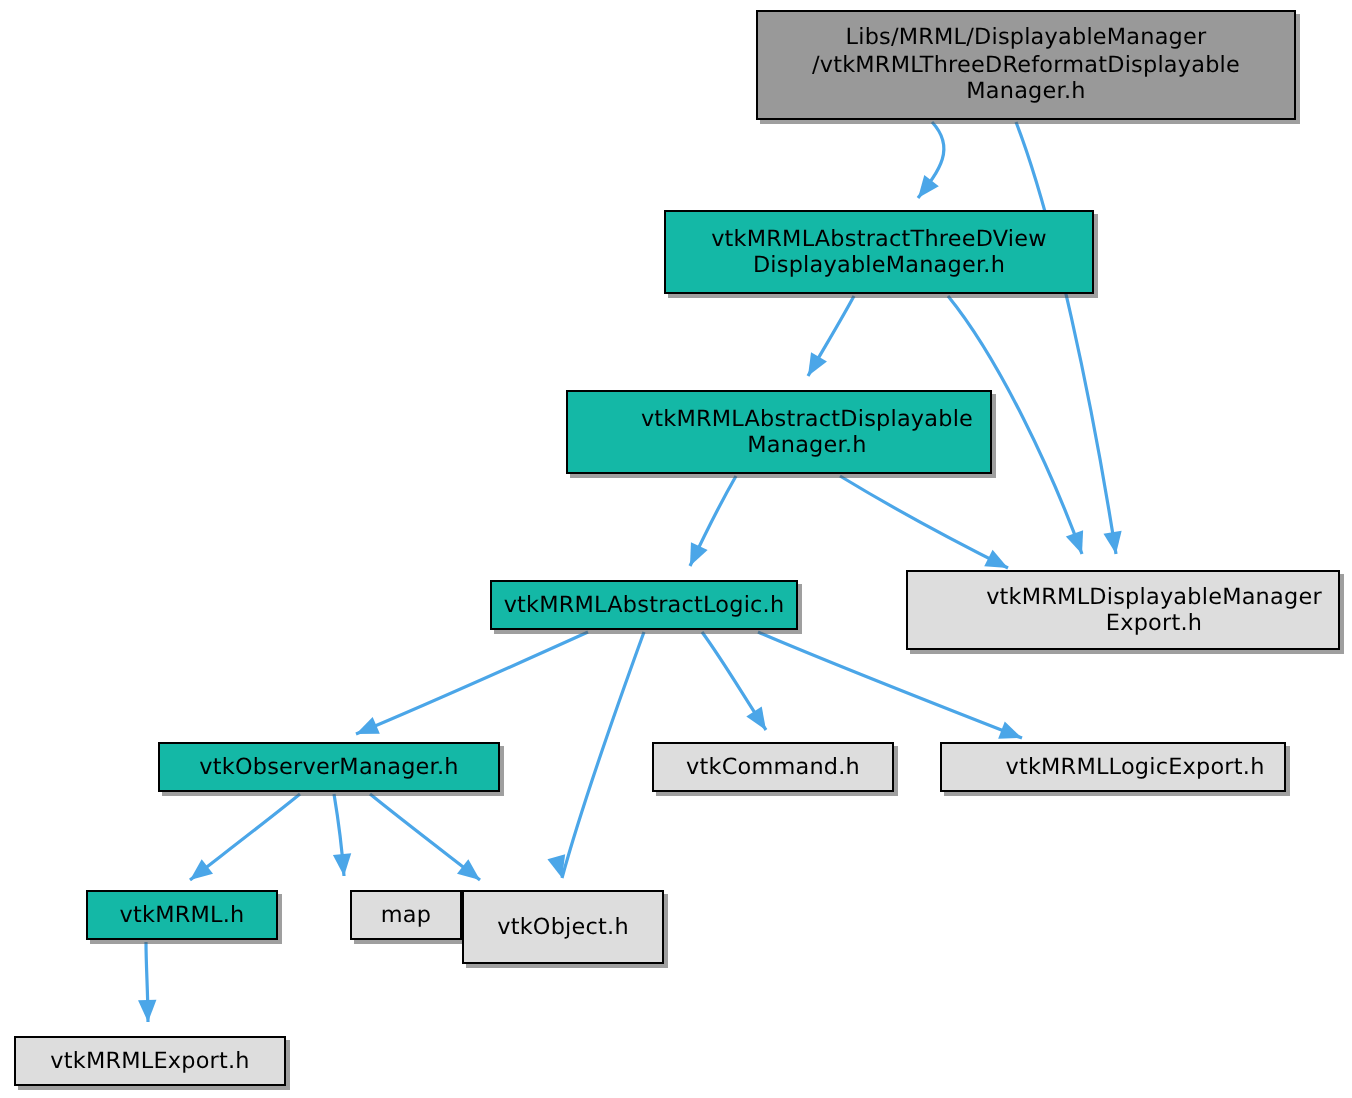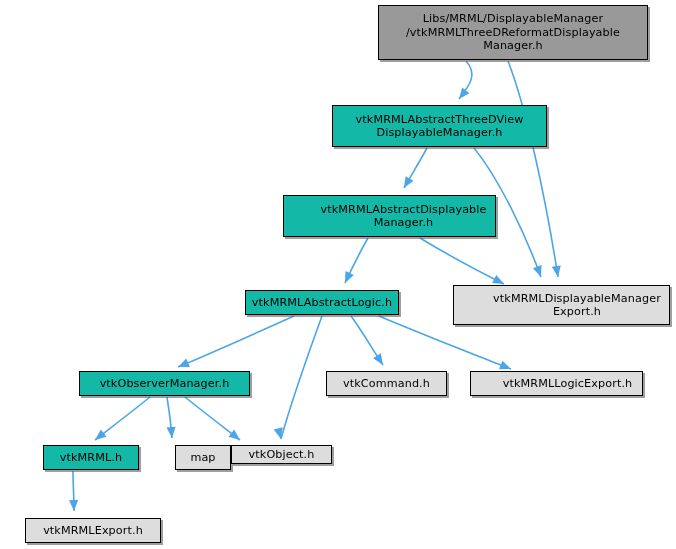--- a/index.html
+++ b/index.html
@@ -90,15 +90,15 @@
     <div class="node-box node-white" style="left: 283px; top: 195px; width: 213px; height: 42px; padding-left: 28px;"><span class="node-label">vtkMRMLAbstractDisplayable
 Manager.h</span></div>
     <div class="node-box node-gray" style="left: 453px; top: 285px; width: 217px; height: 40px; padding-left: 31px;"><span class="node-label">vtkMRMLDisplayableManager
 Export.h</span></div>
     <div class="node-box node-white" style="left: 245px; top: 290px; width: 154px; height: 25px;"><span class="node-label">vtkMRMLAbstractLogic.h</span></div>
     <div class="node-box node-white" style="left: 79px; top: 371px; width: 171px; height: 25px;"><span class="node-label">vtkObserverManager.h</span></div>
     <div class="node-box node-gray" style="left: 326px; top: 371px; width: 121px; height: 25px;"><span class="node-label">vtkCommand.h</span></div>
     <div class="node-box node-gray" style="left: 470px; top: 371px; width: 173px; height: 25px; padding-left: 22px;"><span class="node-label">vtkMRMLLogicExport.h</span></div>
     <div class="node-box node-white" style="left: 26px; top: 445px; width: 96px; height: 25px; margin-left: 17px;"><span class="node-label">vtkMRML.h</span></div>
     <div class="node-box node-gray" style="left: 143px; top: 445px; width: 56px; height: 25px; margin-left: 32px;"><span class="node-label">map</span></div>
-    <div class="node-box node-gray" style="left: 231px; top: 445px; width: 101px; height: 19px;"><span class="node-label">vtkObject.h</span></div>
-    <div class="node-box node-gray" style="left: 25px; top: 518px; width: 136px; height: 25px;"><span class="node-label">vtkMRMLExport.h</span></div>
+    <div class="node-box node-gray" style="left: 231px; top: 445px; width: 101px; height: 37px;"><span class="node-label">vtkObject.h</span></div>
+    <div class="node-box node-gray" style="left: 7px; top: 518px; width: 136px; height: 25px;"><span class="node-label">vtkMRMLExport.h</span></div>
   </div>
 
 </body></html>

